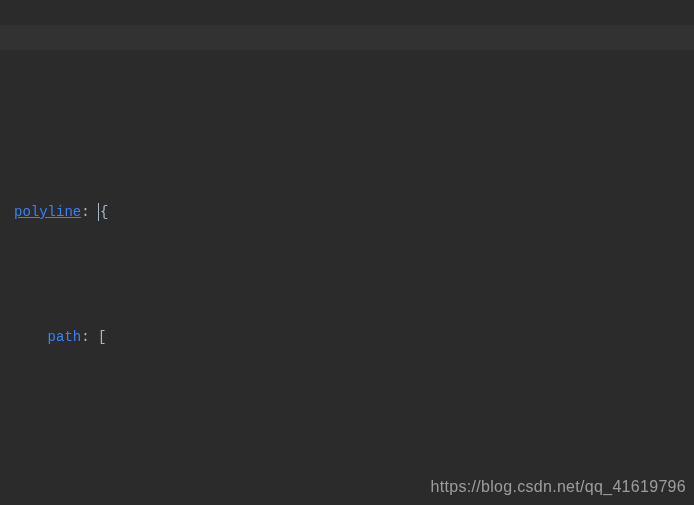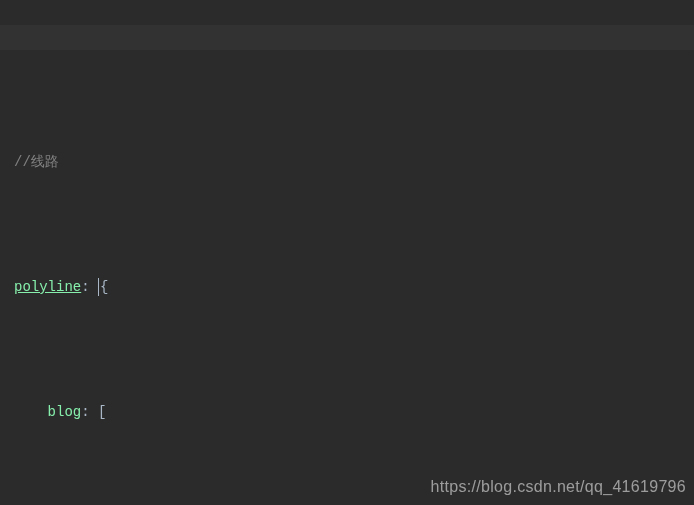--- a/index.html
+++ b/index.html
@@ -18,21 +18,21 @@
   .editor {
     padding: 0 0 0 14px;
     white-space: pre;
     position: relative;
   }
   .line {
     height: 25px;
     white-space: pre;
   }
   .comment    { color: #808080; }
-  .key        { color: #86efac; }         
+  .key        { color: #3b82f6; }         
   .punct      { color: #a9b7c6; }
   .underline  { text-decoration: underline; }
   .caret-line {
     position: absolute;
     left: 0;
     right: 0;
     height: 25px;
     background: #323232;
     z-index: 0;
   }
@@ -57,27 +57,26 @@
   }
 </style>
 </head>
 <body>
 
 <div class="editor">
 
   <div class="caret-line" style="top:25px;"></div>
 
   
-  <div class="line"><span class="comment">//线路</span></div>
 
   
   <div class="line"><span class="key underline">polyline</span><span class="punct">: </span><span class="cursor"></span><span class="punct">{</span></div>
 
   
-  <div class="line"><span class="punct">    </span><span class="key">blog</span><span class="punct">: [</span></div>
+  <div class="line"><span class="punct">    </span><span class="key">path</span><span class="punct">: [</span></div>
 
   
   
 
   
 
   
 
   
 

